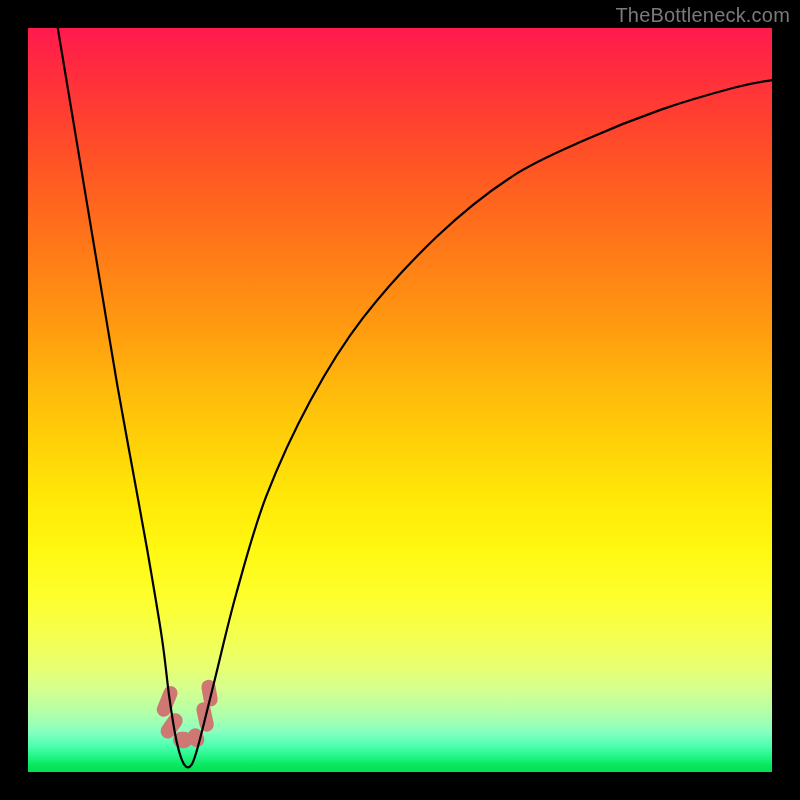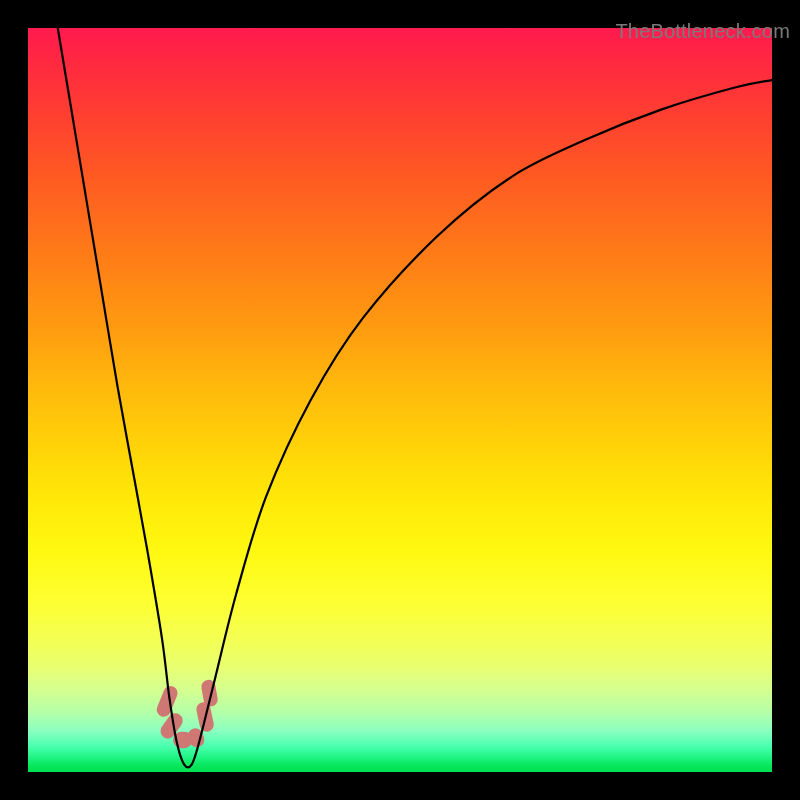--- a/index.html
+++ b/index.html
@@ -56,21 +56,21 @@
     );
   }
   svg.curve {
     position: absolute;
     top: 0; left: 0;
     width: 100%;
     height: 100%;
   }
   .watermark {
     position: absolute;
-    top: 20px;
+    top: 4px;
     right: 10px;
     color: #7a7a7a;
     font-size: 20px;
     font-weight: 400;
     letter-spacing: 0.2px;
   }
 </style>
 </head>
 <body>
 

